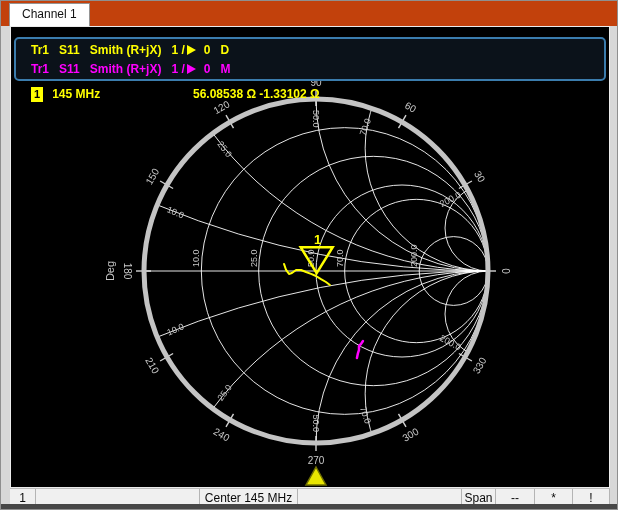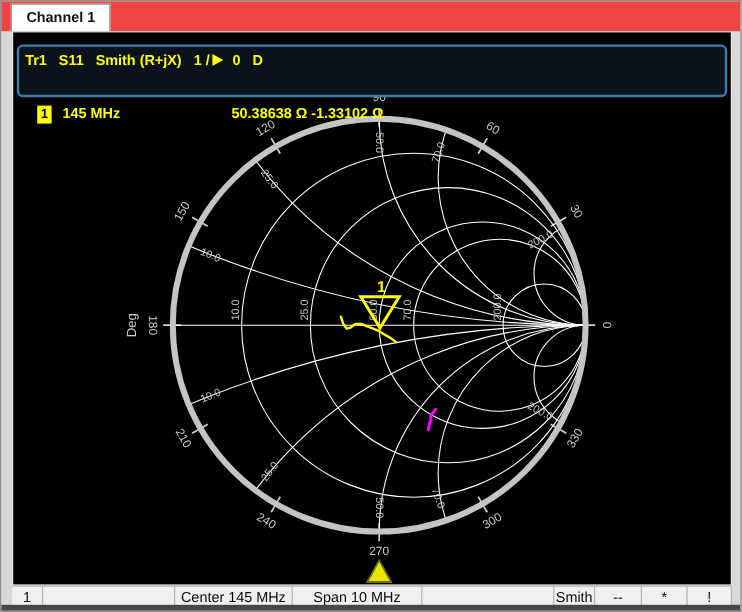--- a/index.html
+++ b/index.html
@@ -3,37 +3,37 @@
 <meta charset="utf-8">
 <style>
   html,body{margin:0;padding:0;background:#bfbfbf;}
   *{box-sizing:border-box;}
   .window{
     position:relative;width:618px;height:510px;
     background:#d8d8d8;border:1px solid #8f8f8f;
     font-family:"Liberation Sans",sans-serif;overflow:hidden;
   }
   
-  .tab-bar{position:absolute;left:0;top:0;width:100%;height:25px;background:#ef4444;font-weight:bold;}
+  .tab-bar{position:absolute;left:0;top:0;width:100%;height:25px;background:#c2410c;}
   .tab{
     position:absolute;left:8px;top:2px;height:23px;
     background:#ffffff;border:1px solid #949494;border-bottom:none;
     padding:3px 12px 0 12px;font-size:12px;color:#111;z-index:3;
   }
   
   .plot{
     position:absolute;left:9px;top:25px;width:600px;height:462px;
     background:#000;border:1px solid #ececec;z-index:2;
   }
   .plot-inner{position:absolute;left:0;top:0;width:598px;height:460px;}
   
   .trace-box{
     position:absolute;left:3px;right:3px;top:10px;height:44px;
     border:2px solid #3b7cad;border-radius:5px;background:#0b121a;
-    padding:2px 5px;z-index:4;
+    padding:2px 15px;z-index:4;
   }
   .legend-line{font-size:12px;font-weight:600;line-height:19px;white-space:nowrap;}
   .legend-line.t1{color:#ffff00;}
   .legend-line.t2{color:#ff00ff;}
   .tok{margin-right:10px;}
   .tok-scale{margin-right:2px;}
   .tri-right{
     display:inline-block;width:0;height:0;
     border-top:5px solid transparent;border-bottom:5px solid transparent;
     border-left:9px solid currentColor;margin:0 8px 0 0;vertical-align:-1px;
@@ -148,35 +148,37 @@
             <polygon points="289.688,220.236 321.688,220.236 305.688,246.236" fill="none" stroke="#ffff00" stroke-width="2.5"></polygon>
             <text transform="translate(306.688,212.236) rotate(0)" font-size="13" fill="#ffff00" text-anchor="middle" font-family="&quot;Liberation Sans&quot;,sans-serif" dominant-baseline="central" font-weight="bold">1</text>
           </g>
           <polygon points="305,440 315,458 295,458" fill="#e8e500" stroke="#6f6f00" stroke-width="1.5"></polygon>
         </svg>
 
       <div class="trace-box">
         <div class="legend-line t1">
           <span class="tok">Tr1</span><span class="tok">S11</span><span class="tok">Smith (R+jX)</span><span class="tok tok-scale">1 /</span><span class="tri-right"></span><span class="tok">0</span><span>D</span>
         </div>
+        <div class="legend-line t2">
+          <span class="tok">Tr1</span><span class="tok">S11</span><span class="tok">Smith (R+jX)</span><span class="tok tok-scale">1 /</span><span class="tri-right"></span><span class="tok">0</span><span>M</span>
+        </div>
       </div>
 
       <div class="marker-line">
         <span class="marker-badge">1</span><span>145 MHz</span>
-        <span class="marker-imp">50.38638 Ω -1.33102 Ω</span>
+        <span class="marker-imp">56.08538 Ω -1.33102 Ω</span>
       </div>
 
     </div>
   </div>
 
   <div class="status-bar" id="status-bar">
       <div class="status-cell" style="width: 26px;">1</div>
       <div class="status-cell" style="flex: 1 1 auto;"></div>
       <div class="status-cell" style="width: 98px;">Center 145 MHz</div>
-      <div class="status-cell" style="width: 108px;">Span 10 MHz</div>
       <div class="status-cell" style="flex: 1 1 auto;"></div>
-      <div class="status-cell" style="width: 34px;">Smith</div>
+      <div class="status-cell" style="width: 34px;">Span</div>
       <div class="status-cell" style="width: 39px;">--</div>
       <div class="status-cell" style="width: 38px;">*</div>
       <div class="status-cell" style="width: 37px;">!</div>
     </div>
   <div class="bottom-edge"></div>
 </div>
 
 </body></html>

